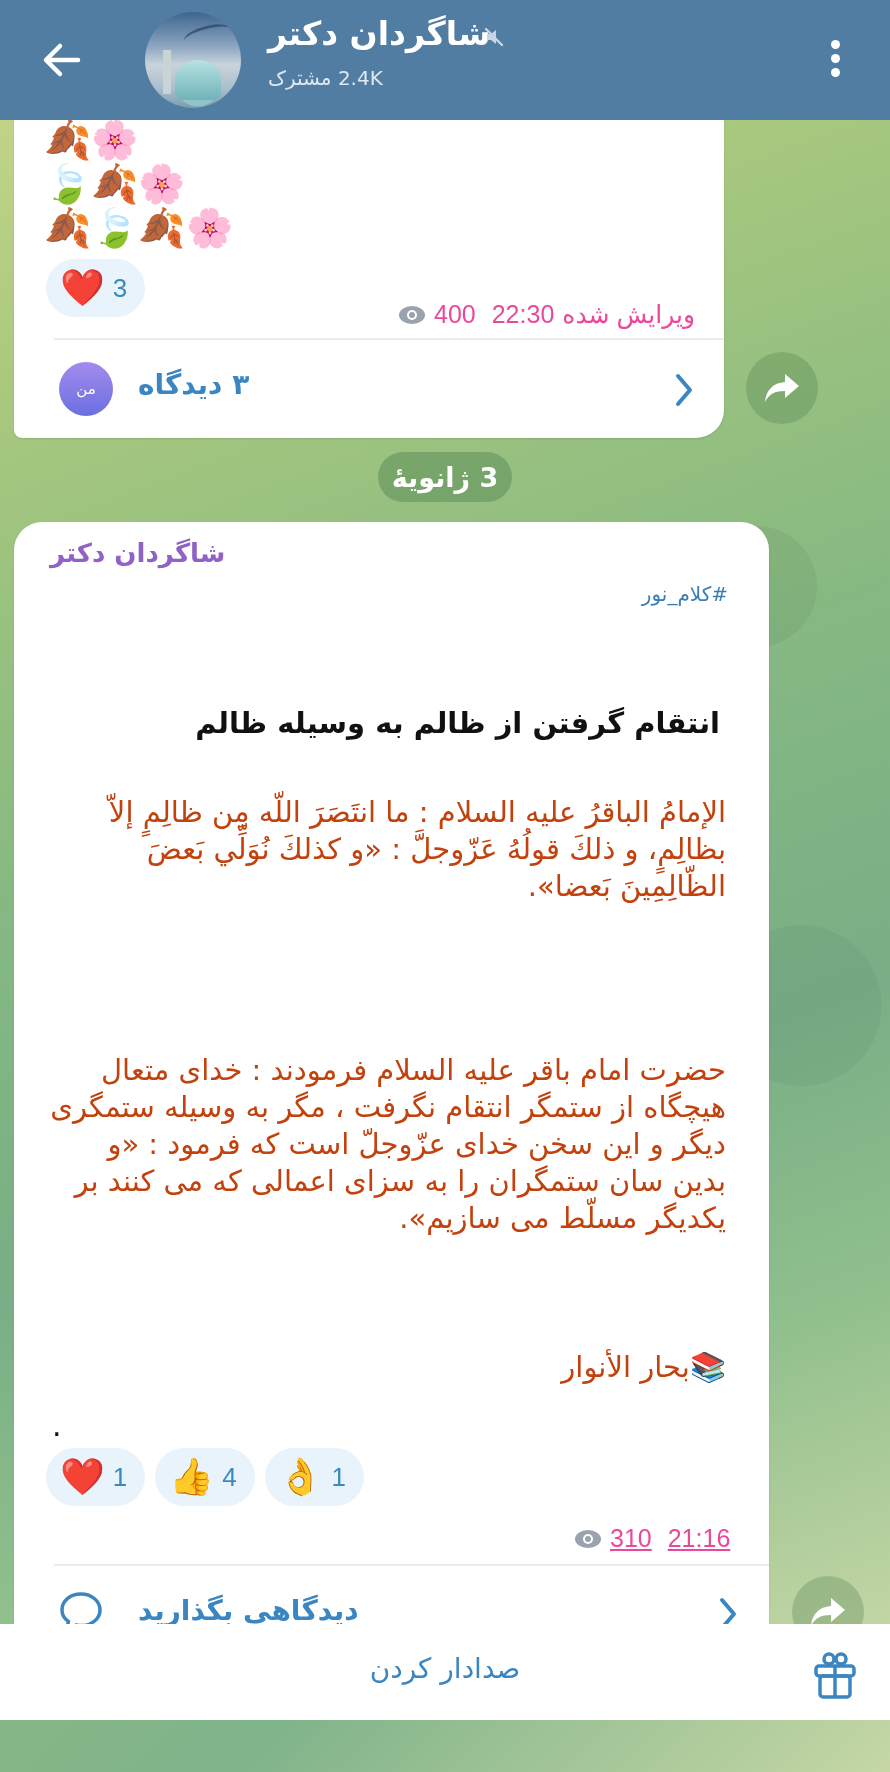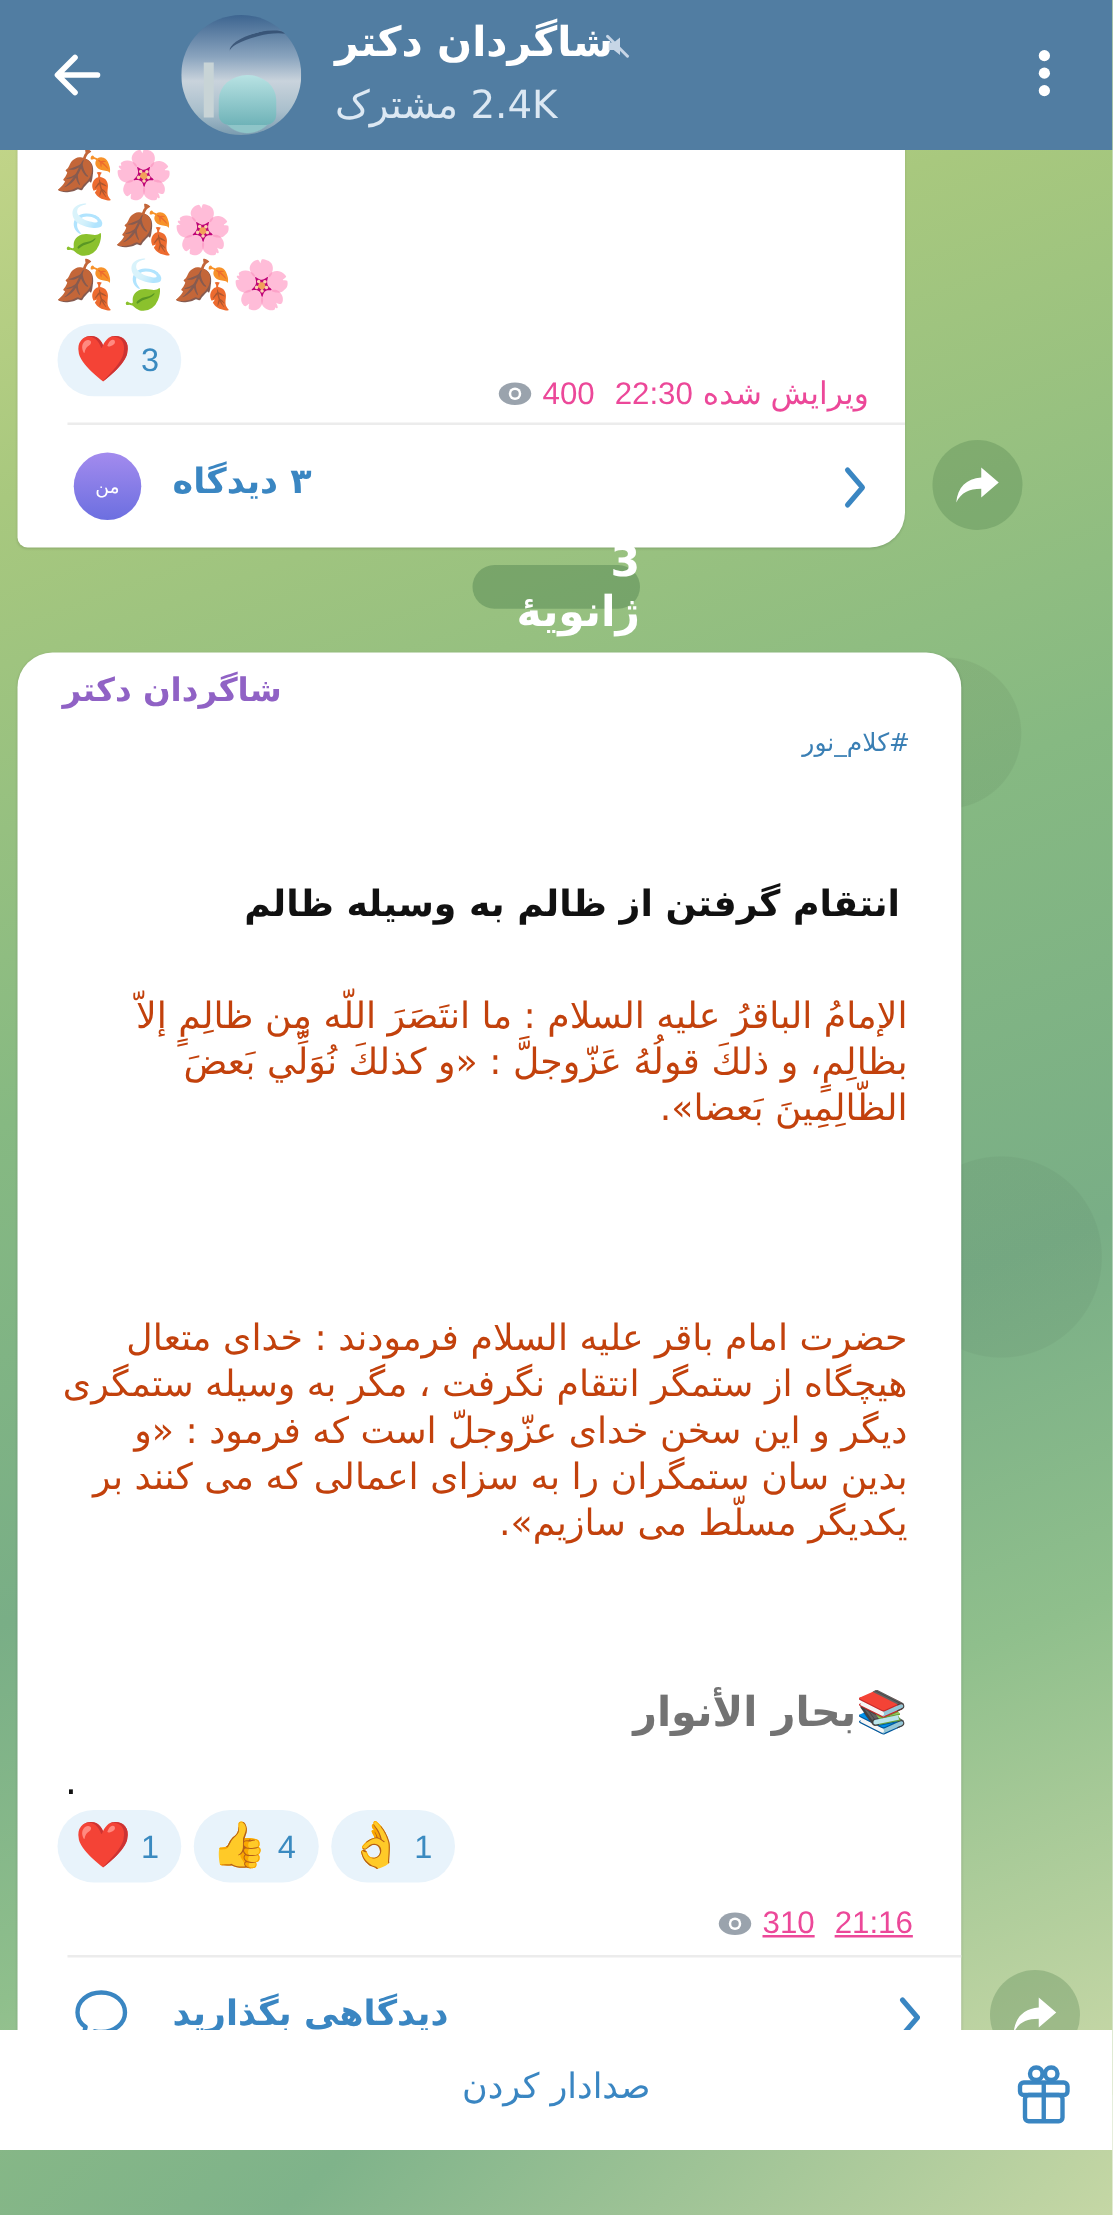--- a/index.html
+++ b/index.html
@@ -31,21 +31,21 @@
     overflow: hidden;
   }
   .avatar .dome { position: absolute; left: 30px; top: 48px; width: 46px; height: 40px; border-radius: 50% 50% 8px 8px; background: linear-gradient(180deg,#b8e2e3,#6fb3b8); }
   .avatar .minaret { position: absolute; left: 18px; top: 38px; width: 8px; height: 44px; background: #c8d4d6; }
   .avatar .callig { position: absolute; right: 10px; top: 14px; width: 48px; height: 18px; border-top: 3px solid #2a4466; border-radius: 50%; transform: rotate(-15deg); opacity: .7; }
   .channel-title {
     position: absolute; left: 268px; top: 14px; font-size: 33px; font-weight: bold; direction: rtl; white-space: nowrap;
   }
   .mute-icon { position: absolute; left: 483px; top: 26px; width: 22px; height: 22px; }
   .subs {
-    position: absolute; left: 268px; top: 66px; font-size: 31px; color: #dce8f3; direction: rtl; white-space: nowrap;
+    position: absolute; left: 268px; top: 66px; font-size: 20px; color: #dce8f3; direction: rtl; white-space: nowrap;
   }
   .menu-btn { position: absolute; left: 820px; top: 36px; width: 30px; height: 48px; }
   .menu-btn i { display: block; width: 9px; height: 9px; border-radius: 50%; background: #fff; margin: 4px auto 5px; }
 
   
   .bubble {
     position: absolute; background: #fff; border-radius: 28px;
     box-shadow: 0 1px 2px rgba(0,0,0,0.12);
   }
   .bubble1 { left: 14px; top: 100px; width: 710px; height: 338px; border-top-left-radius: 0; border-top-right-radius: 0; border-bottom-left-radius: 8px; }
@@ -74,33 +74,33 @@
     position: absolute; width: 54px; height: 54px; border-radius: 50%;
     background: linear-gradient(180deg,#a38bee,#6c6fe0); color: #fff; font-size: 15px;
     display: flex; align-items: center; justify-content: center; direction: rtl;
   }
   .share-btn {
     position: absolute; width: 72px; height: 72px; border-radius: 50%;
     background: rgba(70,120,70,0.28);
     display: flex; align-items: center; justify-content: center;
   }
   .date-pill {
-    position: absolute; left: 378px; top: 452px; width: 134px; height: 35px; border-radius: 25px;
-    background: rgba(80,130,80,0.45); color: #fff; font-size: 34px; font-weight: bold; direction: rtl;
+    position: absolute; left: 378px; top: 452px; width: 134px; height: 50px; border-radius: 25px;
+    background: rgba(80,130,80,0.45); color: #fff; font-size: 27px; font-weight: bold; direction: rtl;
     display: flex; align-items: center; justify-content: center;
   }
   .sender { position: absolute; left: 50px; top: 538px; font-size: 26px; font-weight: bold; color: #9062c5; direction: rtl; }
   .hashtag { position: absolute; right: 162px; top: 582px; font-size: 20px; color: #3a7fb4; direction: rtl; white-space: nowrap; }
   .post-title { position: absolute; right: 170px; top: 706px; font-size: 29px; font-weight: bold; color: #111; direction: rtl; white-space: nowrap; }
   .para {
     position: absolute; right: 164px; width: 680px; font-size: 29px; color: #c2410c; direction: rtl; text-align: right; line-height: 37px;
   }
   .arabic { top: 794px; }
   .persian { top: 1052px; margin-left: 30px; }
-  .source { position: absolute; right: 164px; top: 1350px; font-size: 33px; color: #737373; direction: rtl; white-space: nowrap; font-weight: bold; }
+  .source { position: absolute; right: 164px; top: 1350px; font-size: 29px; color: #c2410c; direction: rtl; white-space: nowrap; }
   .dot { position: absolute; left: 52px; top: 1408px; font-size: 30px; color: #111; }
 
   
   .bottom-bar { position: absolute; left: 0; top: 1624px; width: 890px; height: 96px; background: #fff; }
   .unmute-btn { position: absolute; left: 0; right: 0; top: 28px; text-align: center; font-size: 28px; color: #3a86c2; direction: rtl; }
   .gift-btn { position: absolute; left: 812px; top: 26px; width: 46px; height: 50px; }
 </style>
 </head>
 <body>
 

